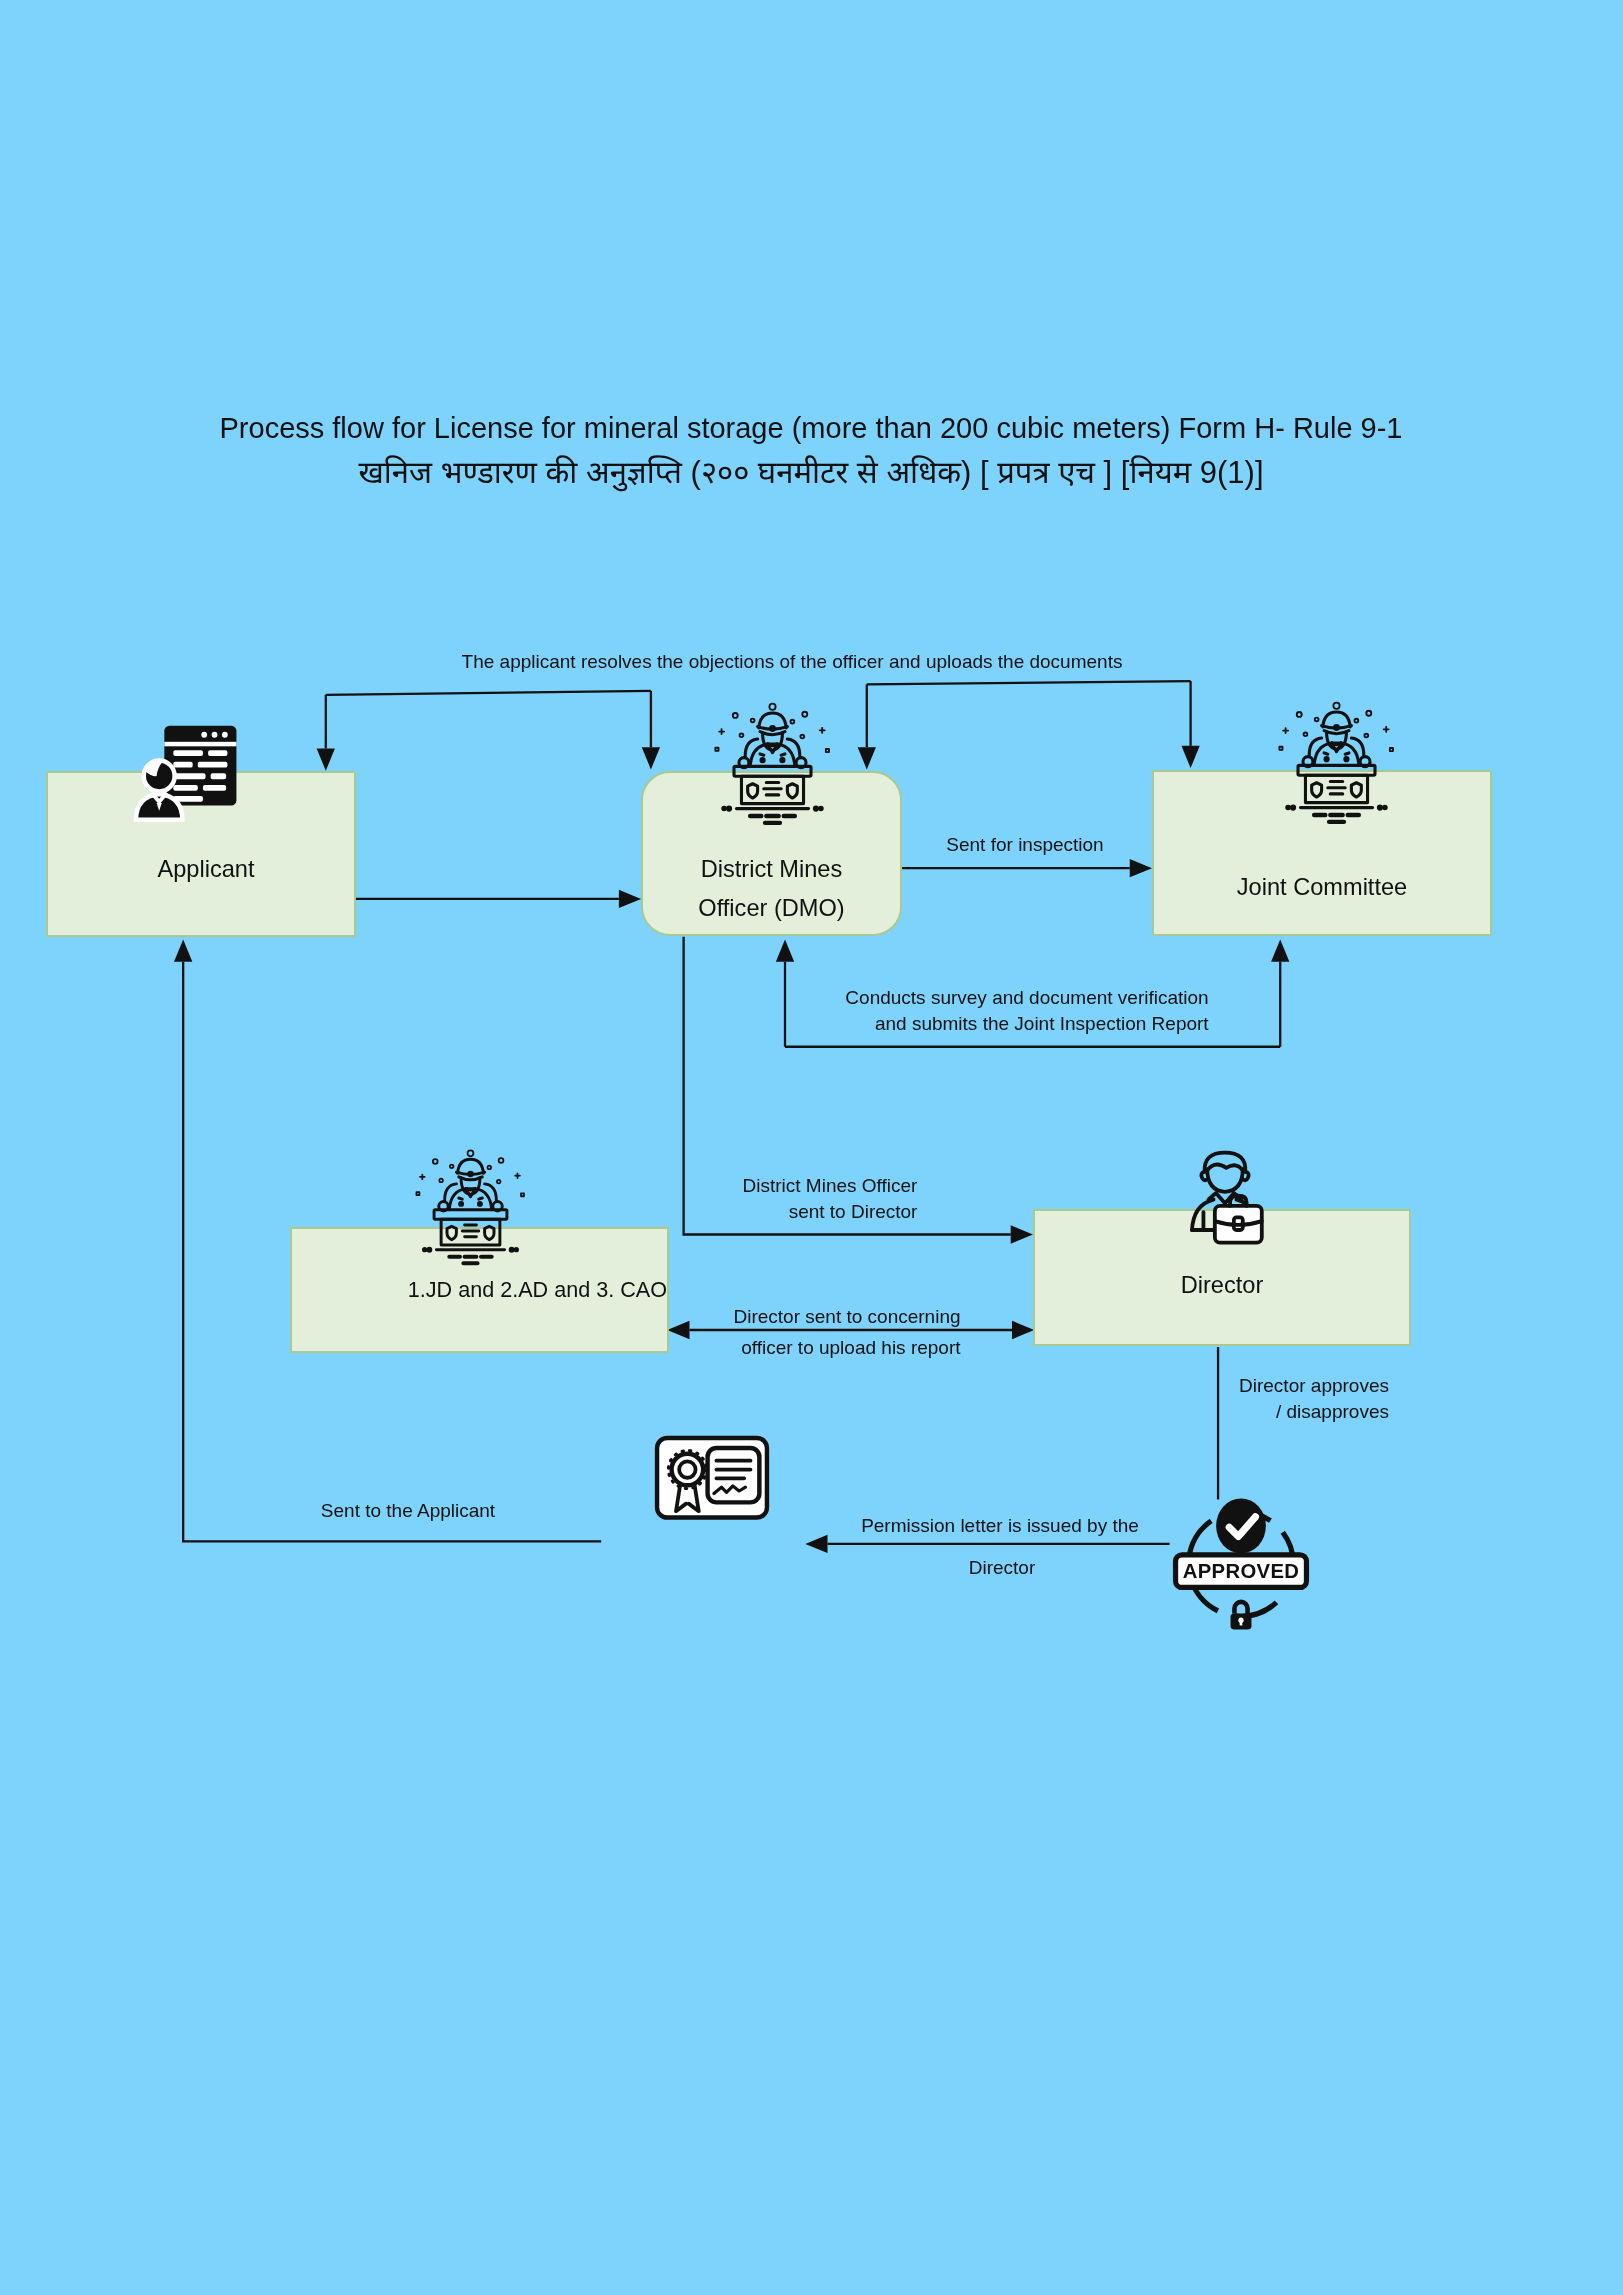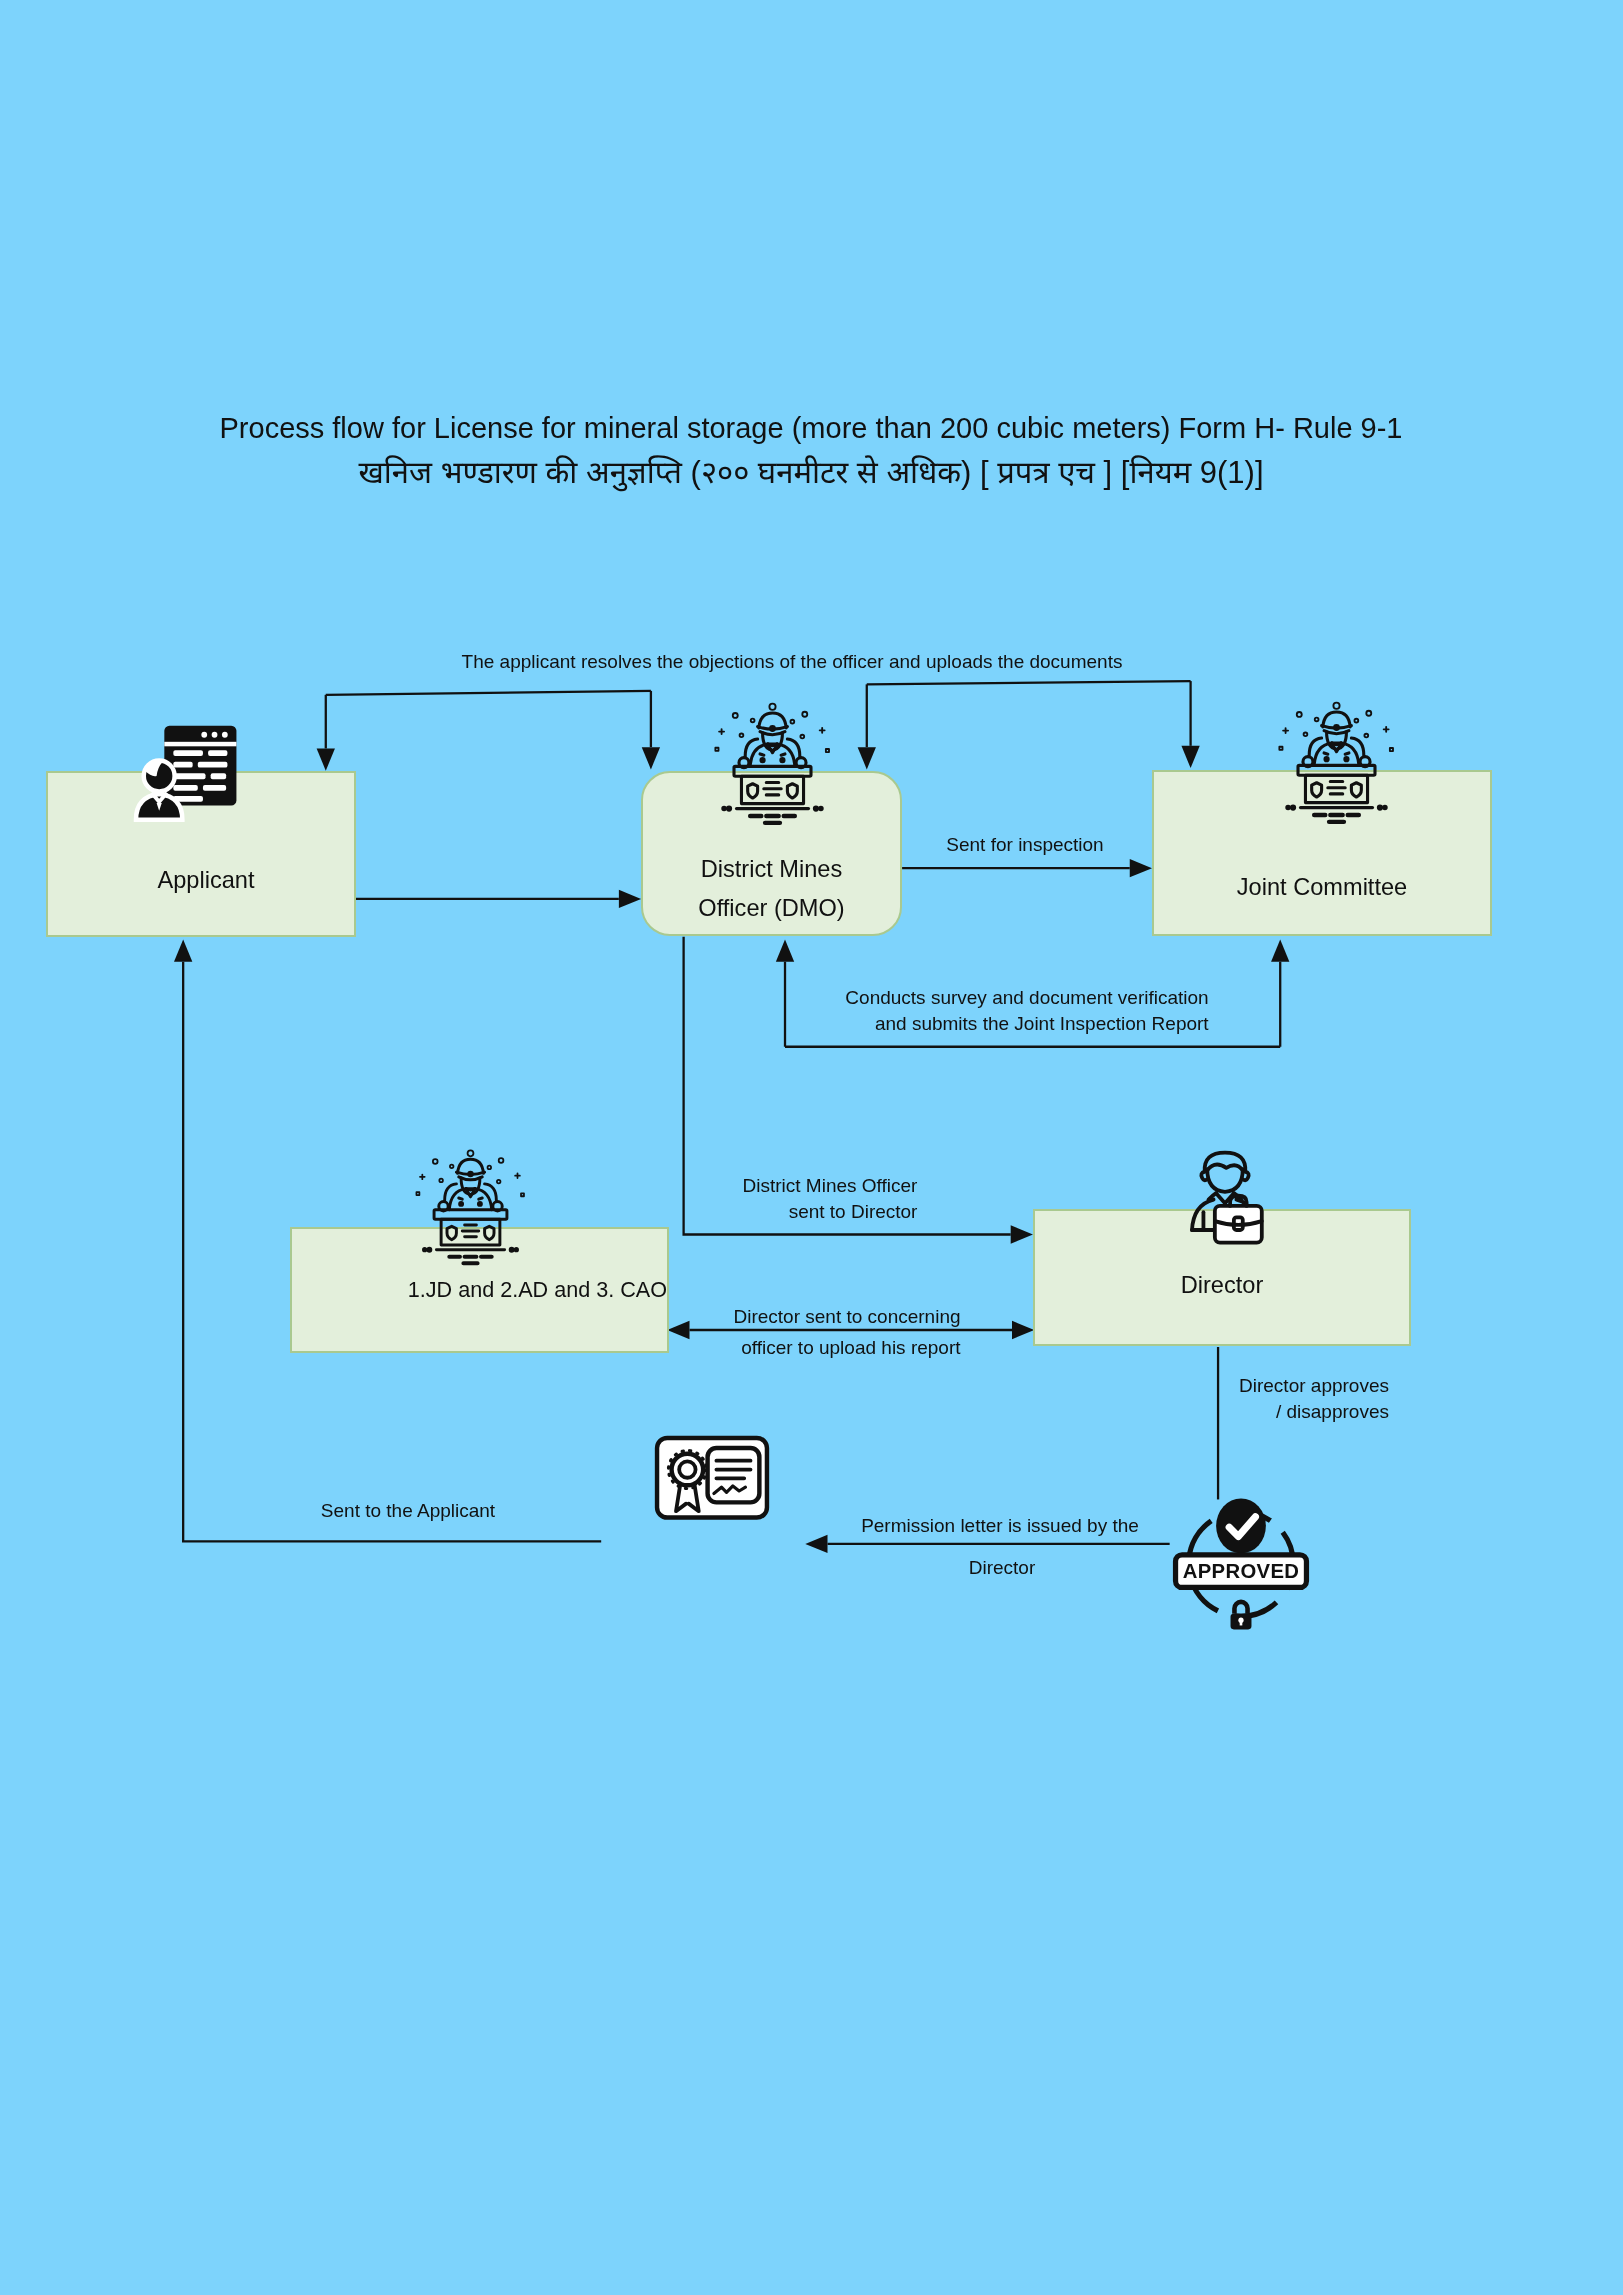--- a/index.html
+++ b/index.html
@@ -173,21 +173,21 @@
       <polygon points="1957,1436 1943,1470 1971,1470"></polygon>
       <polygon points="1579,1887 1545,1873 1545,1901"></polygon>
       <polygon points="1020,2033 1054,2019 1054,2047"></polygon>
       <polygon points="1581,2033 1547,2019 1547,2047"></polygon>
       <polygon points="1231,2360 1265,2346 1265,2374"></polygon>
       <polygon points="280,1436 266,1470 294,1470"></polygon>
     </g>
   </svg>
 
   <div class="node" style="left:46px;top:771px;width:310px;height:166px;">
-    <div class="node-label" style="top:94px;padding-left:10px;">Applicant</div>
+    <div class="node-label" style="top:83px;padding-left:10px;">Applicant</div>
   </div>
 
   <div class="node" style="left:641px;top:771px;width:261px;height:165px;border-radius:29px;">
     <div class="node-label" style="top:77px;">
       <span class="ln">District Mines</span>
       <span class="ln">Officer (DMO)</span>
     </div>
   </div>
 
   <div class="node" style="left:1152px;top:770px;width:340px;height:166px;">

